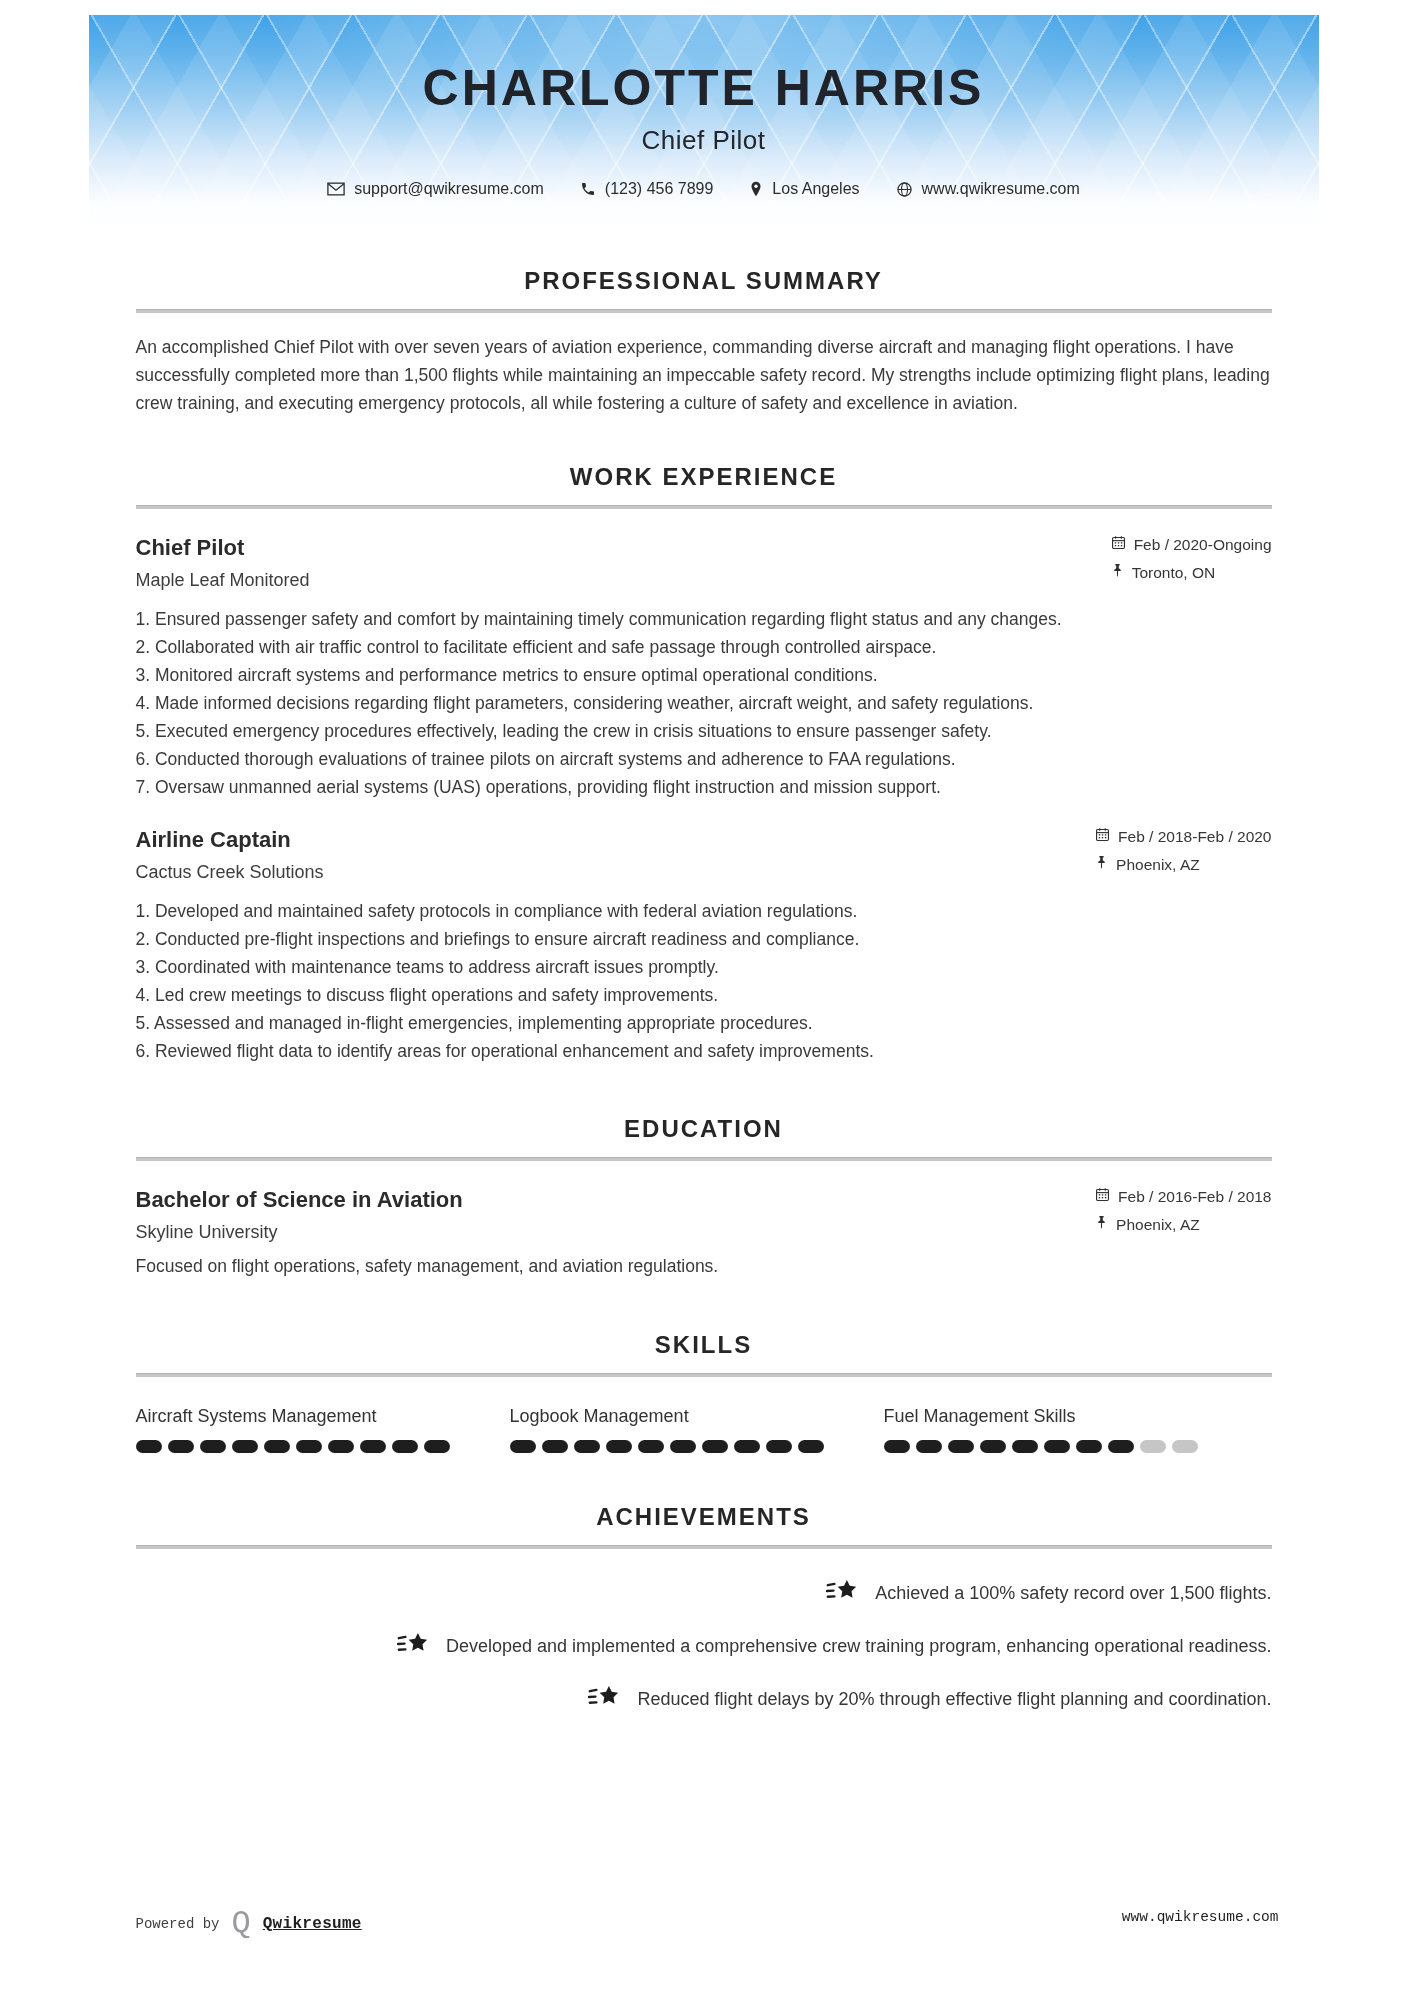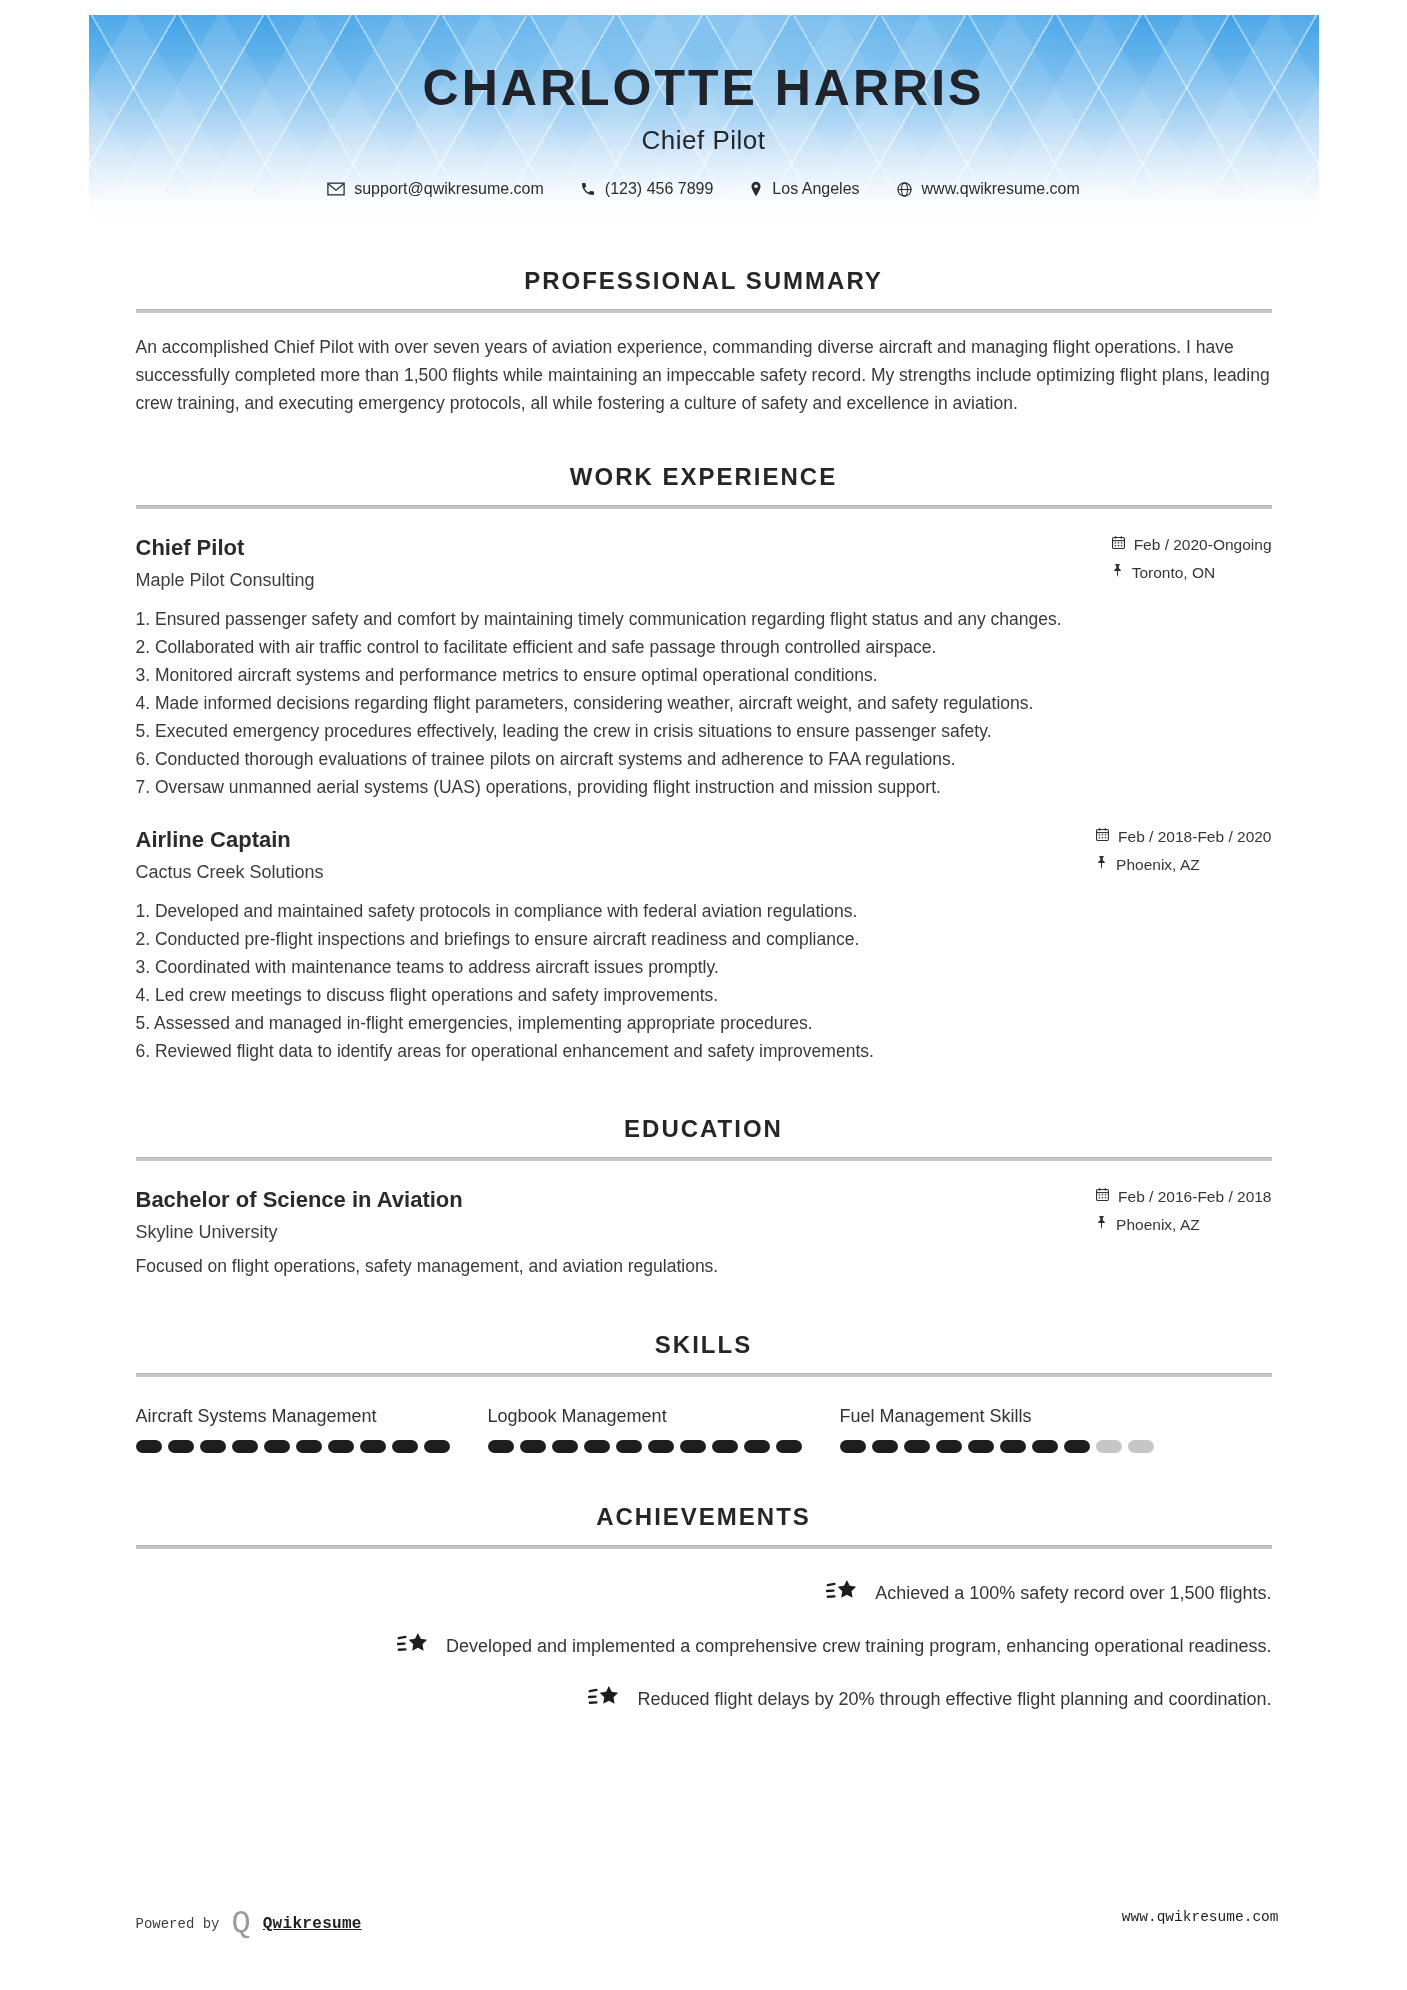--- a/index.html
+++ b/index.html
@@ -39,21 +39,21 @@
   .meta-row { display:inline-flex; align-items:center; gap:8px; white-space:nowrap; }
   ol.job-items { margin-top:14px; list-style:none; counter-reset:it; }
   ol.job-items li { counter-increment:it; font-size:17.5px; line-height:28px; color:#3a3a3a; }
   ol.job-items li::before { content:counter(it) ". "; }
 
   .edu-head { margin-top:50px; }
   .edu-block { margin-top:26px; }
   .edu-desc { margin-top:13px; font-size:17.5px; color:#3a3a3a; }
 
   .skills-head { margin-top:54px; }
-  .skills-grid { margin-top:26px; display:grid; grid-template-columns:repeat(4,1fr); column-gap:38px; }
+  .skills-grid { margin-top:26px; display:grid; grid-template-columns:repeat(4,1fr); column-gap:60px; }
   .skill-name { font-size:18px; line-height:27px; color:#333; }
   .skill-bar { margin-top:10px; display:flex; gap:6px; }
   .seg { width:26px; height:13px; border-radius:6.5px; }
   .seg.filled { background:#1e1e1e; }
   .seg.empty { background:#c6c6c6; }
 
   .ach-head { margin-top:50px; }
   .ach-list { margin-top:28px; }
   .ach-row { display:flex; align-items:center; gap:17px; margin-bottom:20px; min-height:30px; font-size:18px; color:#363636;justify-content:flex-end; }
   .ach-row svg { flex:0 0 auto; }
@@ -120,21 +120,21 @@
     <div class="sec-rule"></div>
     <p class="summary-text">An accomplished Chief Pilot with over seven years of aviation experience, commanding diverse aircraft and managing flight operations. I have successfully completed more than 1,500 flights while maintaining an impeccable safety record. My strengths include optimizing flight plans, leading crew training, and executing emergency protocols, all while fostering a culture of safety and excellence in aviation.</p>
 
     <div class="sec-head work-head">WORK EXPERIENCE</div>
     <div class="sec-rule"></div>
 
     <div class="job">
       <div class="job-top">
         <div>
           <div class="job-title">Chief Pilot</div>
-          <div class="company">Maple Pilot Consulting</div>
+          <div class="company">Maple Leaf Monitored</div>
         </div>
         <div class="meta">
           <span class="meta-row">
             <span><svg width="15" height="15" viewBox="0 0 24 24">
                   <rect x="2.5" y="4" width="19" height="17.5" rx="2" fill="none" stroke="#2f2f2f" stroke-width="1.8"></rect>
                   <line x1="2.5" y1="9" x2="21.5" y2="9" stroke="#2f2f2f" stroke-width="1.8"></line>
                   <line x1="7.5" y1="1.8" x2="7.5" y2="6" stroke="#2f2f2f" stroke-width="1.8"></line>
                   <line x1="16.5" y1="1.8" x2="16.5" y2="6" stroke="#2f2f2f" stroke-width="1.8"></line>
                   <rect x="6" y="11.5" width="2.2" height="2.2" fill="#2f2f2f"></rect>
                   <rect x="10.9" y="11.5" width="2.2" height="2.2" fill="#2f2f2f"></rect>

